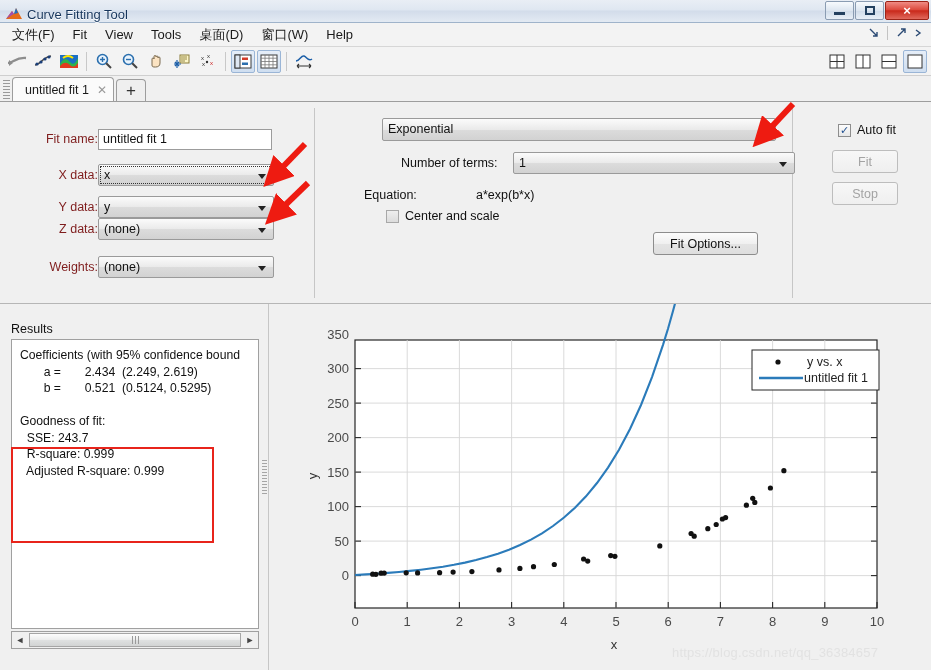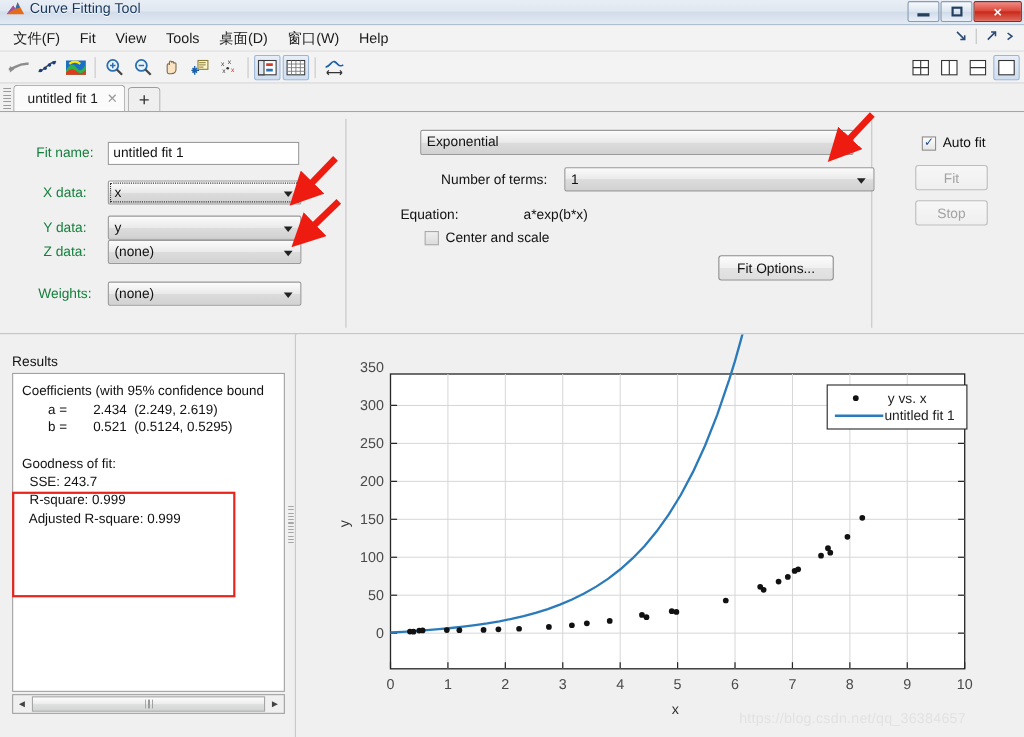--- a/index.html
+++ b/index.html
@@ -14,21 +14,21 @@
     position: relative;
     width: 931px; height: 670px;
     background: #f0f0f0;
   }
 
   
   .titlebar {
     position: absolute; left: 0; top: 0; width: 931px; height: 23px;
     background: linear-gradient(to bottom,#e9eef5 0%,#dfe7f1 45%,#d2dcea 50%,#e3eaf3 100%);
     border-bottom: 1px solid #9fb3ca;
-    display: flex; align-items: flex-start;
+    display: flex; align-items: flex-end;
   }
   .title-ico { width: 18px; height: 16px; margin-left: 5px; position: relative; }
   .title-text {
     font-size: 13px; color: #16355c; margin-left: 4px;
     text-shadow: 0 1px 0 #fff; white-space: nowrap;
   }
   .win-btns { position: absolute; right: 2px; top: 1px; display: flex; }
   .win-btn {
     width: 29px; height: 19px; margin-left: 1px;
     border: 1px solid #8a9cb2; border-radius: 2px;
@@ -102,21 +102,21 @@
   }
 
   
   .config {
     position: absolute; left: 0; top: 102px; width: 931px; height: 202px;
     background: #f0f0f0; border-bottom: 1px solid #b6b6b6;
   }
   .vrule { position: absolute; top: 6px; width: 1px; height: 190px; background: #c6c6c6; }
 
   .frow { position: absolute; display: flex; align-items: center; height: 22px; }
-  .flabel { font-size: 12.5px; color: #15803d; width: 78px; text-align: center; }
+  .flabel { font-size: 12.5px; color: #7f1d1d; width: 78px; text-align: right; }
 
   .txtbox {
     width: 174px; height: 21px; background: #fff;
     border: 1px solid #9c9c9c; font-size: 12.5px; color: #111;
     padding: 0 4px; line-height: 19px; overflow: hidden; white-space: nowrap;
   }
   .combo {
     height: 22px; position: relative;
     border: 1px solid #9a9a9a; border-radius: 2px;
     background: linear-gradient(to bottom,#fbfbfb,#eaeaea 50%,#dcdcdc 51%,#d2d2d2);

